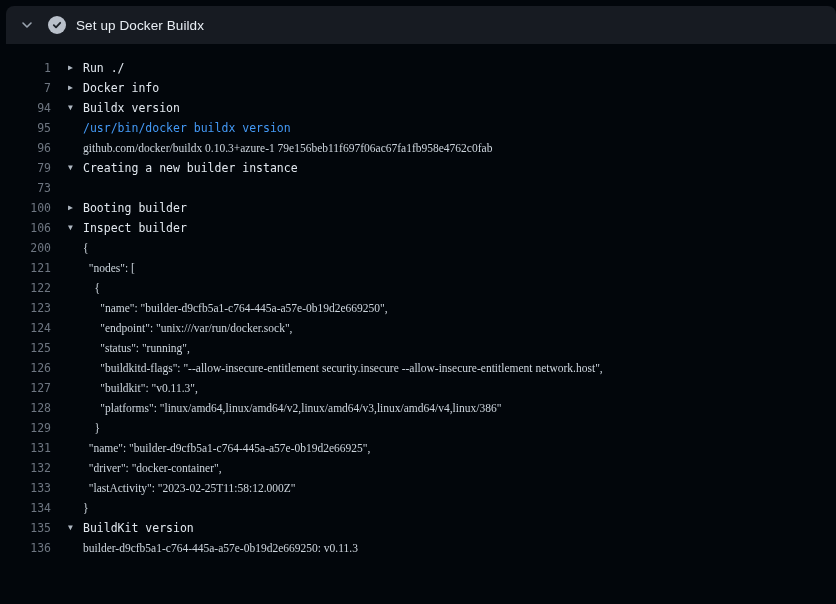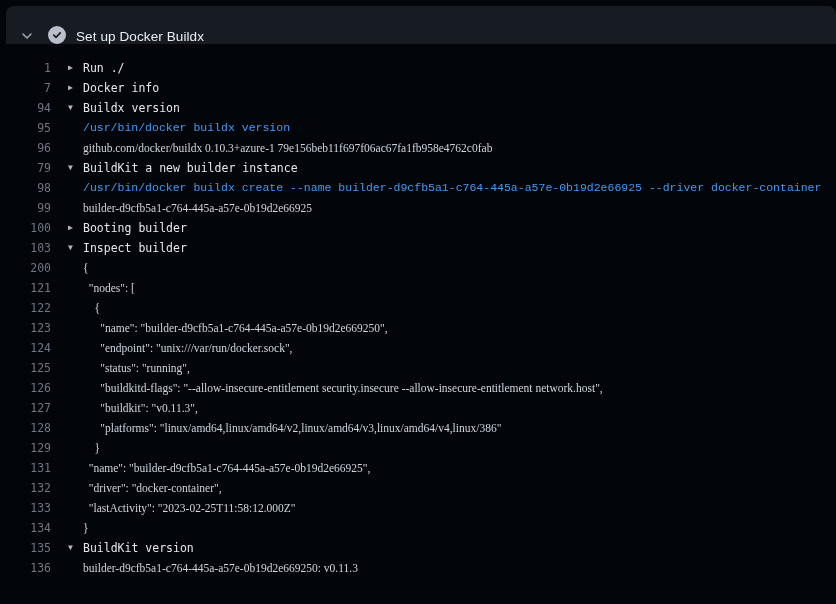--- a/index.html
+++ b/index.html
@@ -18,21 +18,21 @@
   * { margin:0; padding:0; box-sizing:border-box; }
   html,body { width:836px; height:604px; overflow:hidden; }
   body {
     background: var(--page-bg);
     font-family: "Liberation Sans", sans-serif;
   }
   .step-header {
     position:absolute; left:6px; top:6px; right:0; height:38px;
     background: var(--header-bg);
     border-radius: 8px 8px 0 0;
-    display:flex; align-items:flex-end;
+    display:flex; align-items:center;
     padding-left:13px;
     cursor:pointer;
   }
   .chev { width:16px; height:16px; display:flex; align-items:center; justify-content:center; }
   .status-circle {
     width:18px; height:18px; border-radius:50%;
     background: var(--check-circle-bg);
     margin-left:13px;
     display:flex; align-items:center; justify-content:center;
     flex:none;
@@ -61,21 +61,21 @@
     cursor:pointer;
   }
   .log-row .arrow-slot {
     flex:none; width:15px; margin-left:17px;
     color: var(--arrow);
     font-size:8px; line-height:20px;
     text-align:left;
   }
   .log-row .txt { flex:none; white-space:pre; }
   .log-row.type-out .txt { color: var(--output-text); font-family: Liberation Serif, serif; }
-  .log-row.type-cmd .txt { color: var(--command-text); font-family: Liberation Mono, monospace; }
+  .log-row.type-cmd .txt { color: var(--command-text); }
   .log-row.type-group-collapsed .txt,
   .log-row.type-group-expanded .txt { color: var(--group-text); }
   .log-row.type-group-collapsed, .log-row.type-group-expanded { cursor:pointer; }
 </style>
 </head>
 <body>
 
 <div class="step-header">
   <span class="chev">
     <svg width="14" height="14" viewBox="0 0 14 14">
@@ -117,43 +117,37 @@
 
   <div class="log-row type-out">
     <span class="num">96</span>
     <span class="arrow-slot"></span>
     <span class="txt">github.com/docker/buildx 0.10.3+azure-1 79e156beb11f697f06ac67fa1fb958e4762c0fab</span>
   </div>
 
   <div class="log-row type-group-expanded">
     <span class="num">79</span>
     <span class="arrow-slot">▼</span>
-    <span class="txt">BuildKit a new builder instance</span>
+    <span class="txt">Creating a new builder instance</span>
   </div>
 
   <div class="log-row type-cmd">
-    <span class="num">98</span>
-    <span class="arrow-slot"></span>
-    <span class="txt">/usr/bin/docker buildx create --name builder-d9cfb5a1-c764-445a-a57e-0b19d2e66925 --driver docker-container</span>
-  </div>
-
-  <div class="log-row type-out">
-    <span class="num">99</span>
-    <span class="arrow-slot"></span>
-    <span class="txt">builder-d9cfb5a1-c764-445a-a57e-0b19d2e66925</span>
-  </div>
+    <span class="num">73</span>
+    <span class="arrow-slot"></span>
+  </div>
+
 
   <div class="log-row type-group-collapsed">
     <span class="num">100</span>
     <span class="arrow-slot">▶</span>
     <span class="txt">Booting builder</span>
   </div>
 
   <div class="log-row type-group-expanded">
-    <span class="num">103</span>
+    <span class="num">106</span>
     <span class="arrow-slot">▼</span>
     <span class="txt">Inspect builder</span>
   </div>
 
   <div class="log-row type-out">
     <span class="num">200</span>
     <span class="arrow-slot"></span>
     <span class="txt">{</span>
   </div>
 

